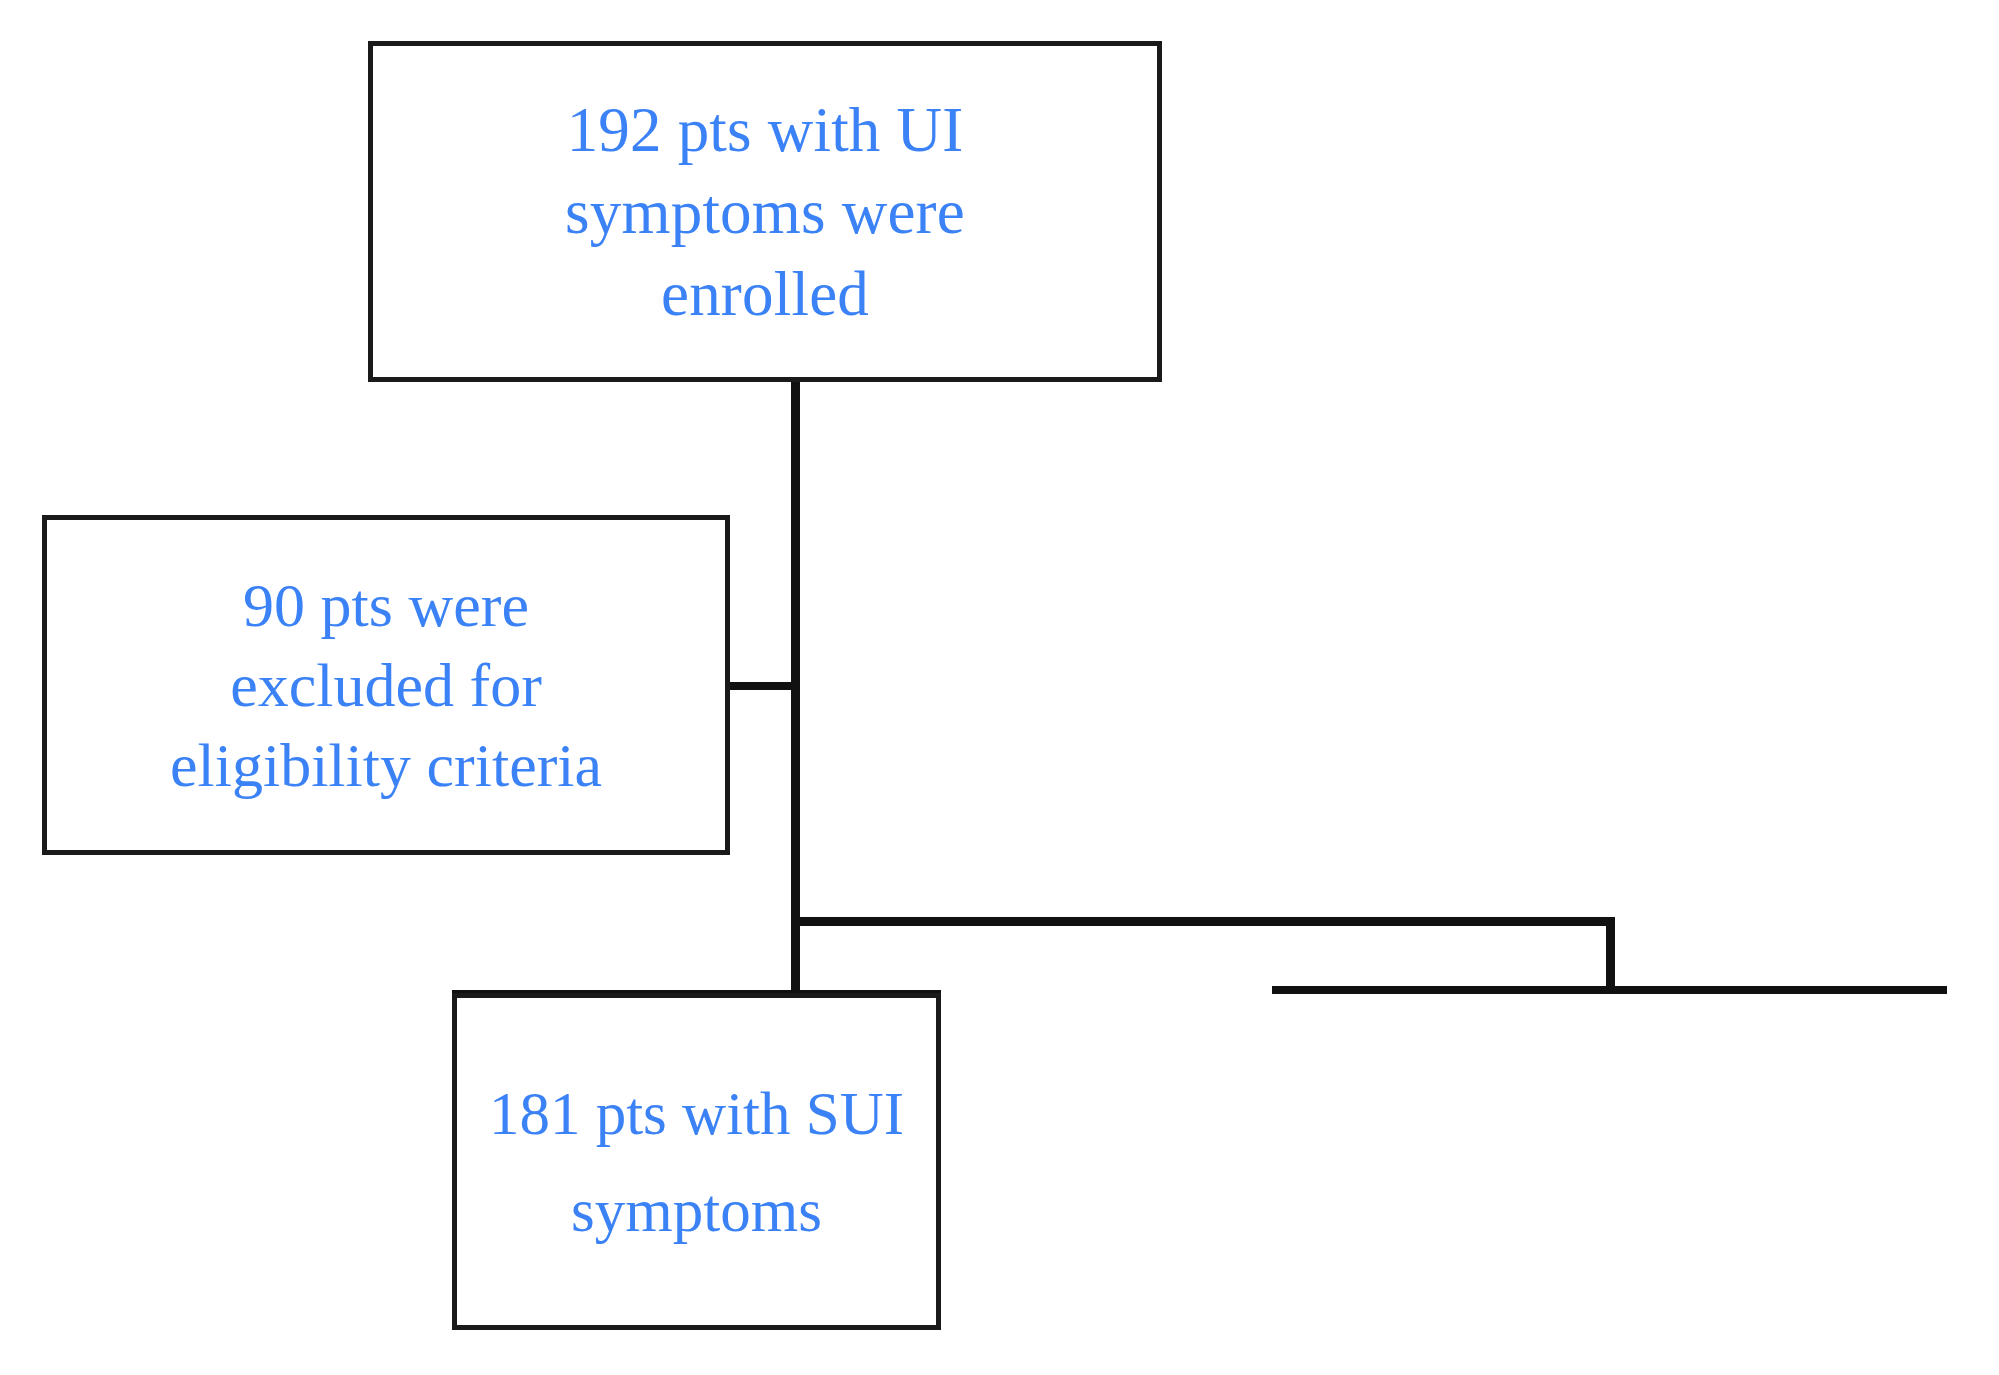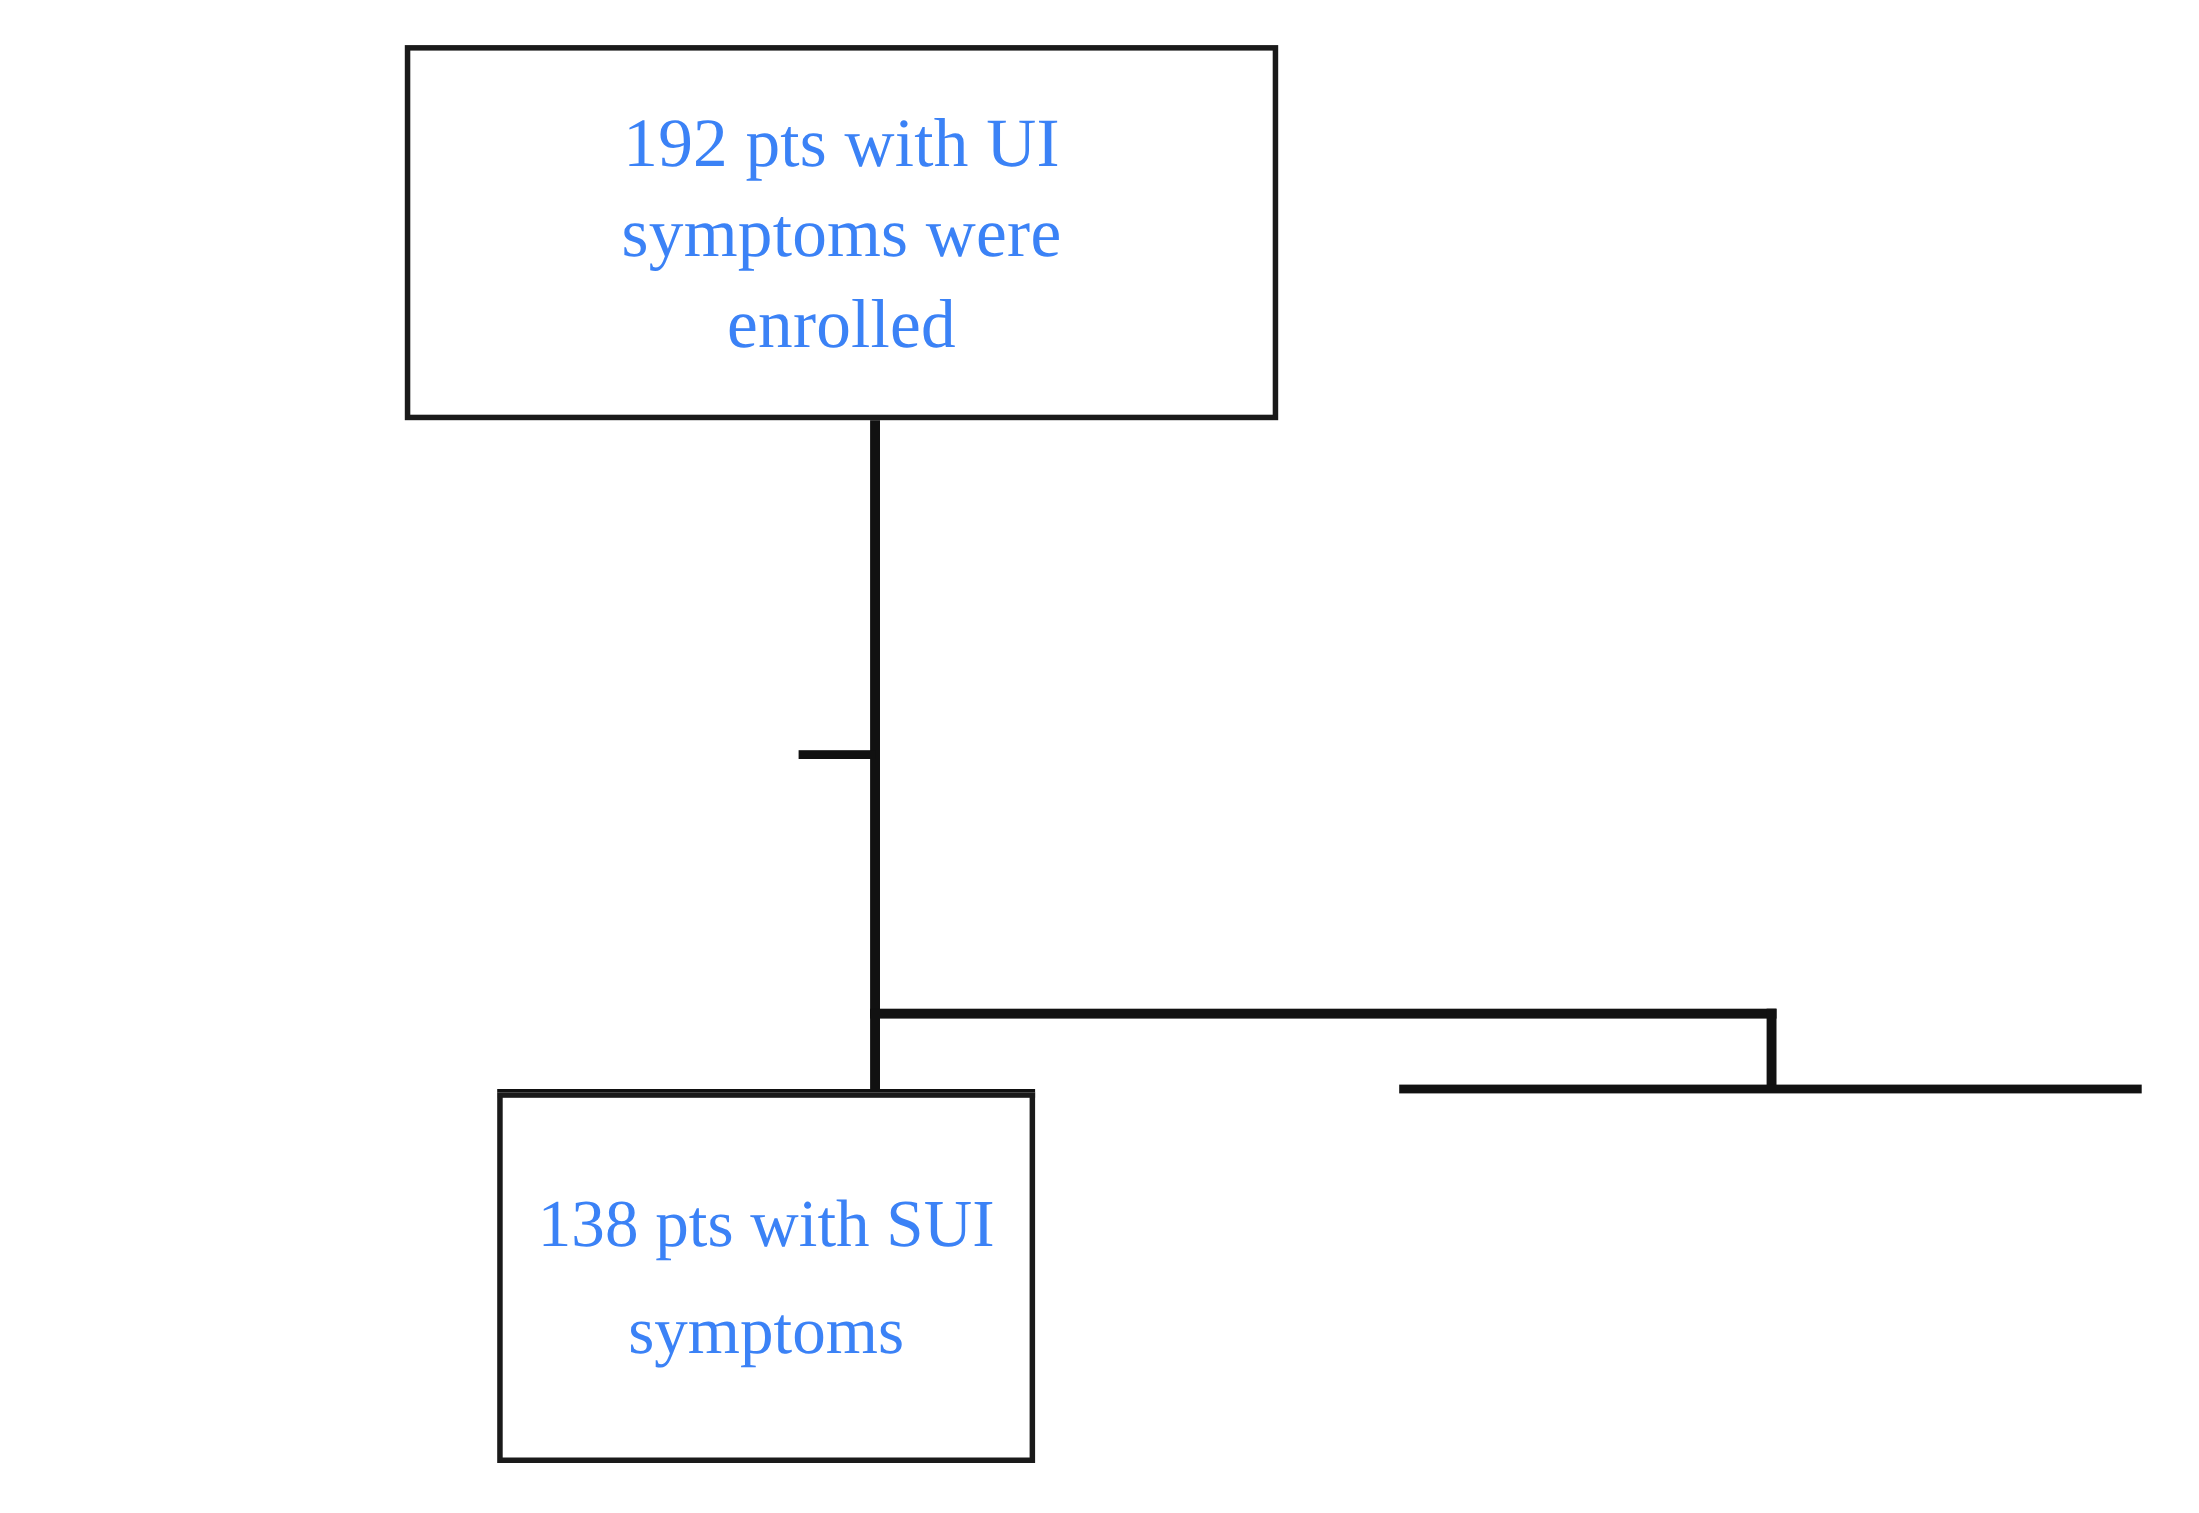--- a/index.html
+++ b/index.html
@@ -151,20 +151,25 @@
   <div class="connector" id="conn-right-drop"></div>
   <div class="connector" id="conn-left-bar"></div>
   <div class="connector" id="conn-right-bar"></div>
 
   <div class="flow-box" id="box-enrolled">
     <span class="box-text">192 pts with UI
 symptoms were
 enrolled</span>
   </div>
 
+  <div class="flow-box" id="box-excluded">
+    <span class="box-text">90 pts were
+excluded for
+eligibility criteria</span>
+  </div>
 
   <div class="flow-box" id="box-sui">
-    <span class="box-text">138 pts with SUI
+    <span class="box-text">181 pts with SUI
 symptoms</span>
   </div>
 
 
 </div>
 
 </body></html>

